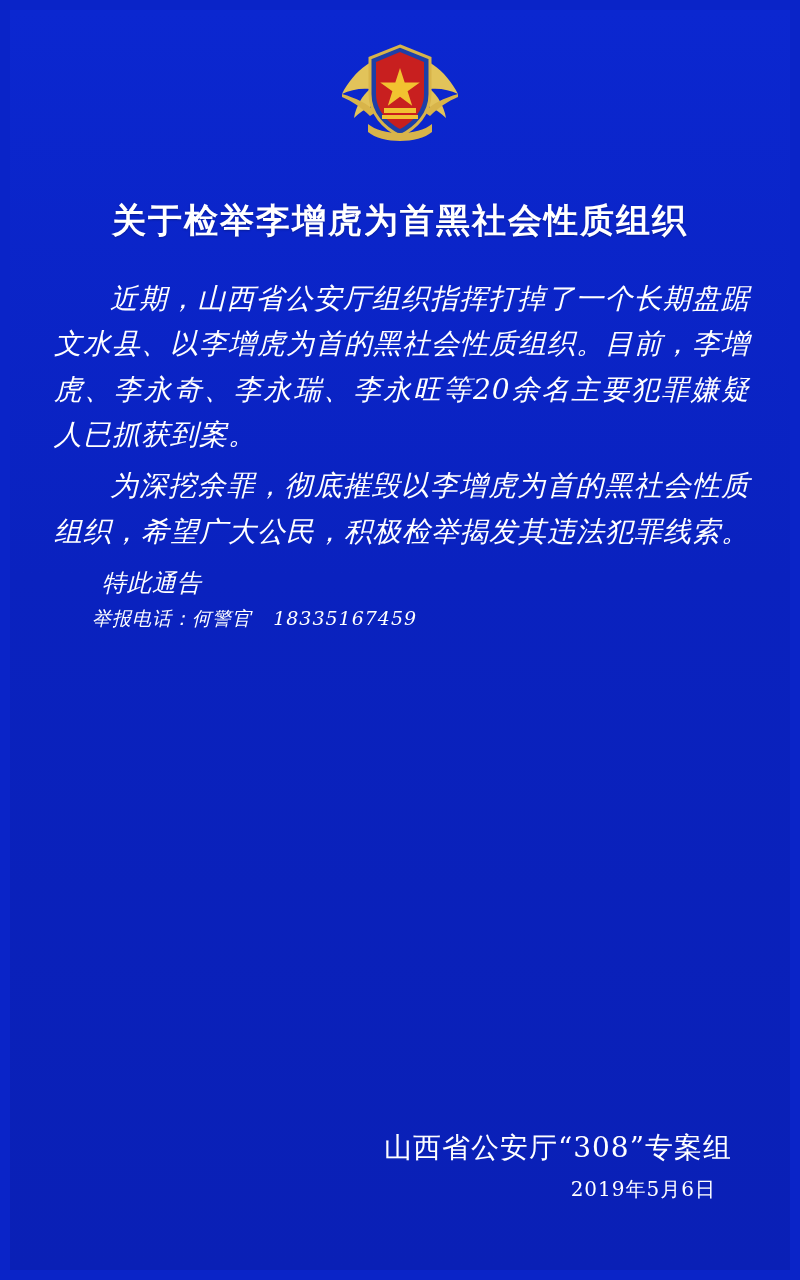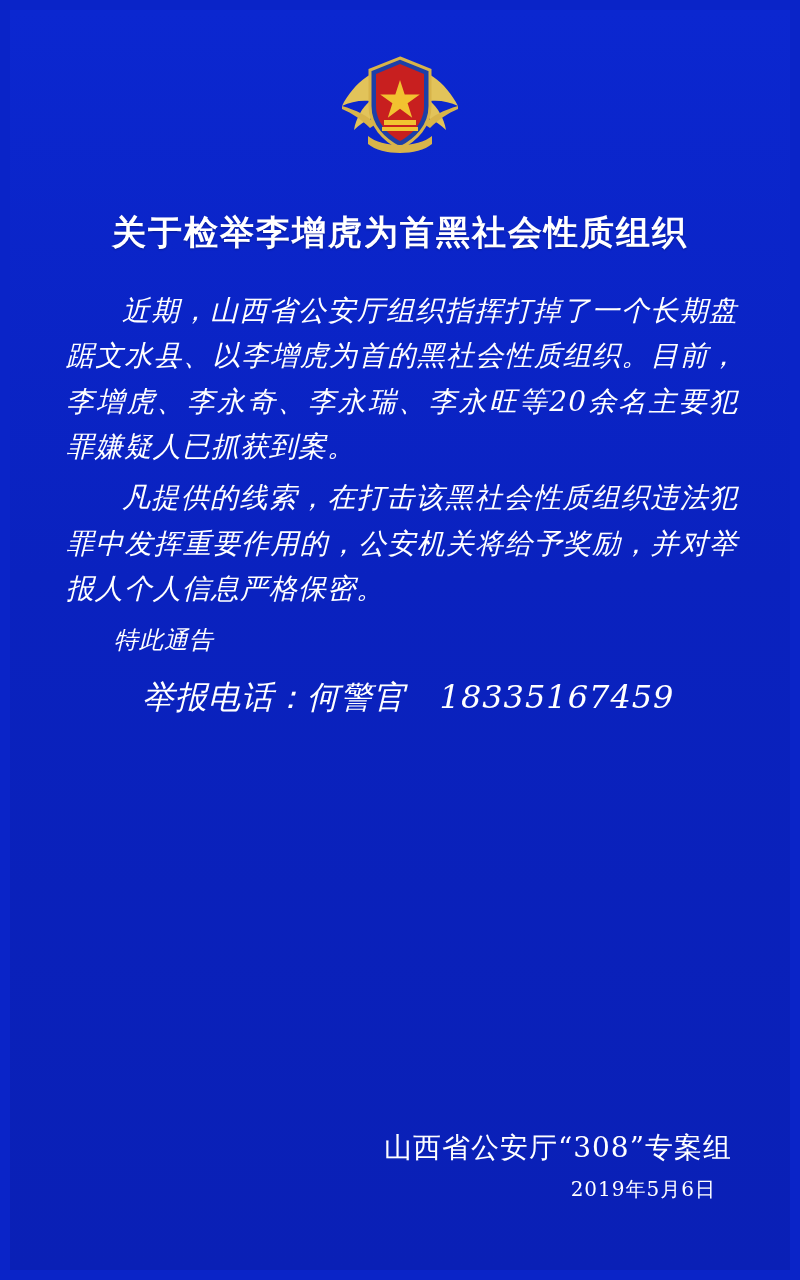--- a/index.html
+++ b/index.html
@@ -14,21 +14,21 @@
     color: #ffffff;
     overflow: hidden;
   }
   .poster {
     position: relative;
     width: 800px;
     height: 1280px;
     box-sizing: border-box;
     background: linear-gradient(180deg, #0b27d0 0%, #0a22bf 45%, #0a20b6 100%);
     border: 10px solid #0a24c8;
-    padding: 16px;
+    padding: 4px;
   }
   
   .emblem-wrap {
     width: 100%;
     display: flex;
     justify-content: center;
     padding-top: 18px;
   }
   .emblem {
     position: relative;
@@ -68,25 +68,25 @@
     text-justify: inter-ideograph;
   }
   .closing {
     font-size: 24px;
     line-height: 1.62;
     text-indent: 2em;
     margin: 10px 0 0 0;
     letter-spacing: 1px;
   }
   .phone-line {
-    font-size: 32px;
+    font-size: 19px;
     line-height: 1.62;
     letter-spacing: 1px;
     text-indent: 2em;
-    margin: 12px;
+    margin: 0;
   }
   .phone-line.second {
     text-indent: 0;
     padding-left: 260px;
   }
 
   
   .signature {
     position: absolute;
     right: 58px;
@@ -135,21 +135,21 @@
       </svg>
     </div>
   </div>
 
   <div class="title-block">
     <div class="title-line">关于检举李增虎为首黑社会性质组织</div>
   </div>
 
   <div class="body-block">
     <p class="para">近期，山西省公安厅组织指挥打掉了一个长期盘踞文水县、以李增虎为首的黑社会性质组织。目前，李增虎、李永奇、李永瑞、李永旺等20余名主要犯罪嫌疑人已抓获到案。</p>
-    <p class="para">凡提供的线索，在打击该黑社会性质组织违法犯罪中发挥重要作用的，公安机关将给予奖励，并对举报人个人信息严格保密。</p>
+    <p class="para">为深挖余罪，彻底摧毁以李增虎为首的黑社会性质组织，希望广大公民，积极检举揭发其违法犯罪线索。</p>
 
     <p class="closing">特此通告</p>
 
     <p class="phone-line">
       <span>举报电话：</span><span>何警官</span>&nbsp;&nbsp;&nbsp;<span>18335167459</span>
     </p>
   </div>
 
   <div class="signature">
     <div class="sig-line">山西省公安厅“308”专案组</div>

